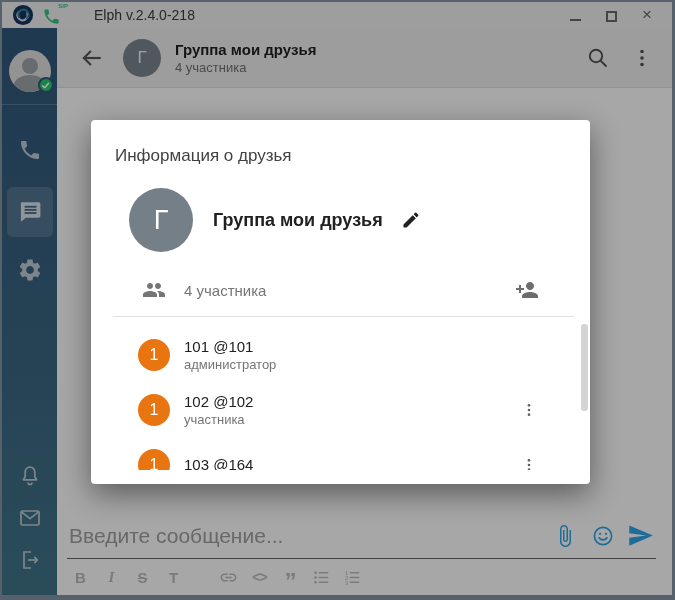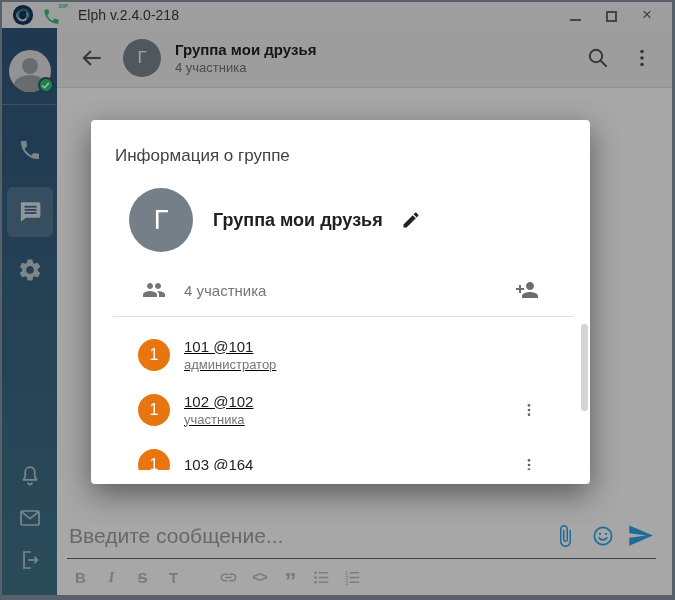--- a/index.html
+++ b/index.html
@@ -11,21 +11,21 @@
   }
   
   .titlebar {
     height:26px; background:#e9e9e9; display:flex; align-items:center;
     padding:0 10px; gap:8px;
   }
   .app-logo { width:22px; height:22px; }
   .sip-phone { position:relative; width:24px; height:22px; }
   .sip-phone svg { position:absolute; left:0; bottom:0; }
   .sip-label { position:absolute; top:-1px; right:-2px; font-size:6px; font-weight:bold; color:#33bd7f; letter-spacing:0; }
-  .tb-title { font-size:14px; color:#3a3a3a; margin-left:4px; }
+  .tb-title { font-size:14px; color:#3a3a3a; margin-left:20px; }
   .tb-spacer { flex:1; }
   .tb-controls { display:flex; align-items:center; gap:22px; padding-right:8px; }
   .ctl { width:14px; height:14px; display:flex; align-items:flex-end; justify-content:center; cursor:default; }
   .ctl-min span { display:block; width:11px; height:2px; background:#666; margin-bottom:1px; }
   .ctl-max span { display:block; width:11px; height:11px; border:2px solid #666; }
   .ctl-close { font-size:17px; color:#666; line-height:14px; align-items:center; }
   
   .body-row { display:flex; height:567px; }
   
   .sidebar {
@@ -97,21 +97,21 @@
   .pr-spacer { flex:1; }
   .icon-24 { width:24px; height:24px; }
   .add-member-btn { color:#6d6d6d; cursor:pointer; }
   .modal-divider { margin:12px 16px 0 22px; height:1px; background:#e0e0e0; }
   .member-list { height:153px; overflow:hidden; padding-top:10px; }
   .member-row { height:55px; display:flex; align-items:center; padding:0 53px 0 47px; cursor:pointer; }
   .member-avatar {
     width:32px; height:32px; border-radius:50%; background:#e8750f; color:#fff;
     display:flex; align-items:center; justify-content:center; font-size:16px; flex:0 0 32px;
   }
-  .member-texts { margin-left:14px;text-decoration:underline; }
+  .member-texts { margin-left:14px; }
   .member-name { font-size:15px; color:#212121; line-height:19px; }
   .member-role { font-size:13px; color:#757575; line-height:17px; }
   .member-spacer { flex:1; }
   .kebab-btn { width:16px; height:18px; color:#616161; cursor:pointer; flex:0 0 16px; }
   .scroll-thumb { position:absolute; right:2px; top:204px; width:7px; height:87px; border-radius:3px; background:#d4d4d4; cursor:pointer; }
   svg { display:block; }
 </style>
 </head>
 <body>
 
@@ -277,21 +277,21 @@
               <rect x="8.5" y="17.1" width="12" height="1.8"></rect>
           </svg>
         </span>
       </div>
     </div>
   </div>
 
   <div class="scrim"></div>
 
   <div class="modal">
-    <div class="modal-title">Информация о группе</div>
+    <div class="modal-title">Информация о друзья</div>
 
     <div class="group-row">
       <div class="group-avatar">
         <span>Г</span>
       </div>
       <span class="group-name">Группа мои друзья</span>
       <svg class="edit-btn" viewBox="0 0 24 24" fill="currentColor">
         <path d="M3 17.25V21h3.75L17.81 9.94l-3.75-3.75L3 17.25zM20.71 7.04c.39-.39.39-1.02 0-1.41l-2.34-2.34c-.39-.39-1.02-.39-1.41 0l-1.83 1.83 3.75 3.75 1.83-1.83z"></path>
       </svg>
     </div>

